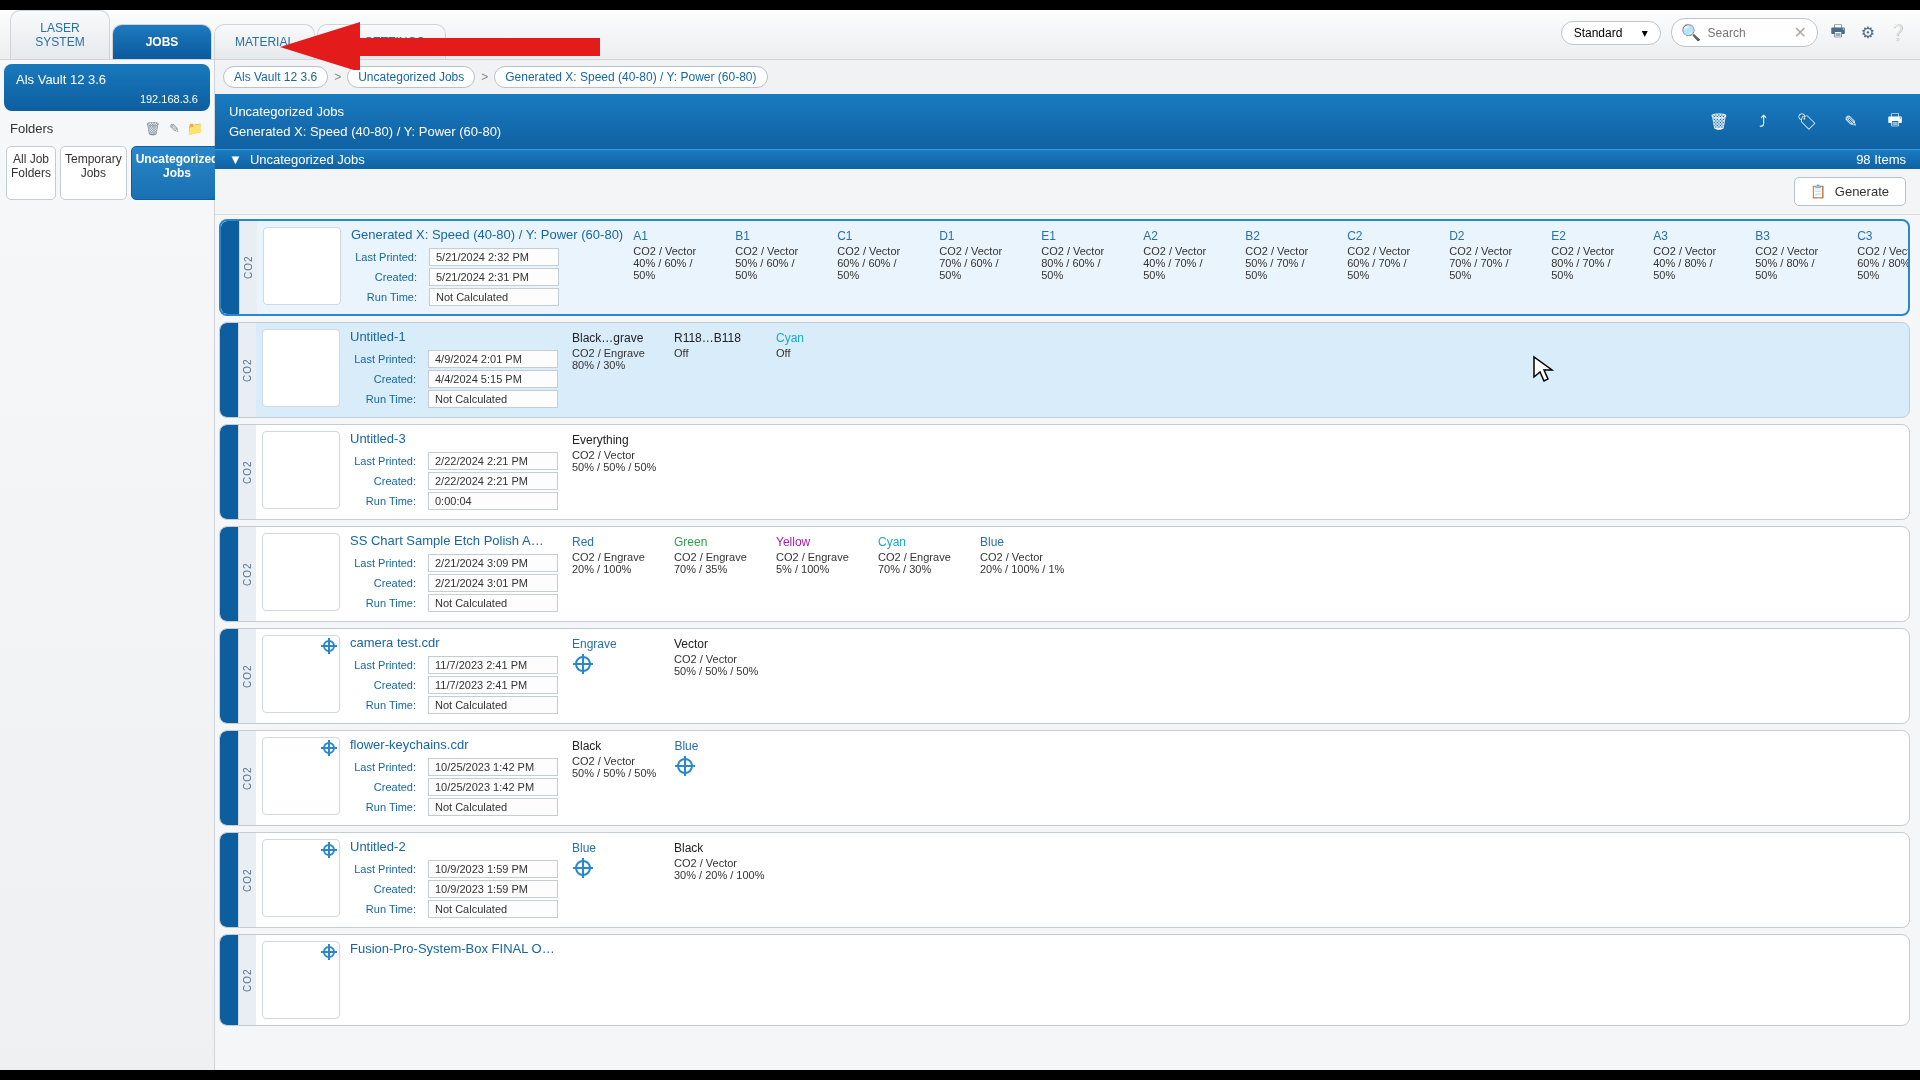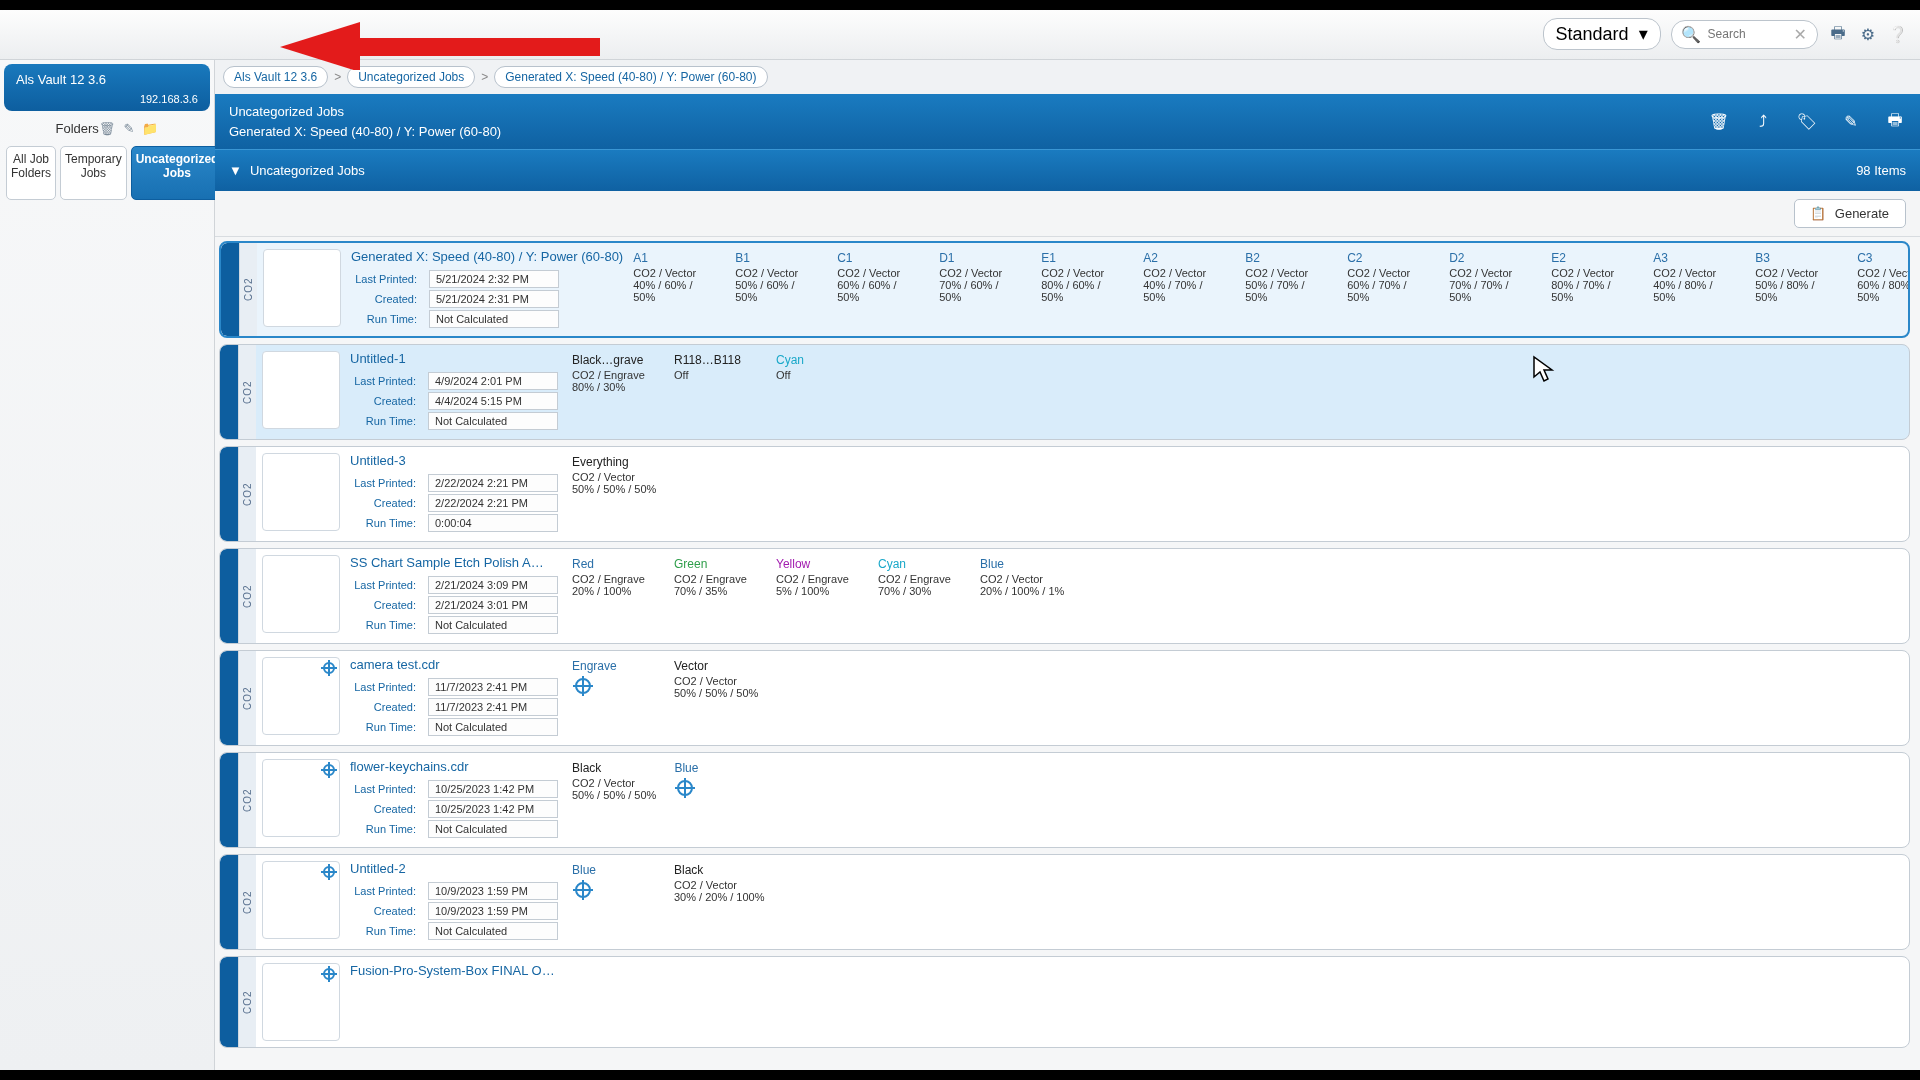--- a/index.html
+++ b/index.html
@@ -11,21 +11,21 @@
 
 .app { position: absolute; top: 10px; left: 0; right: 0; bottom: 10px; display: flex; flex-direction: column; }
 
 
 .topbar { height: 50px; background: linear-gradient(#fdfdfd, #eceef0); display: flex; align-items: flex-end; position: relative; border-bottom: 1px solid #d0d4d8; }
 .tabs { display: flex; height: 50px; align-items: flex-end; padding-left: 10px; }
 .tab { padding: 10px 20px; font-size: 12px; color: #2a6fa8; text-align: center; background: linear-gradient(#f9fafb,#e6e9ec); border-radius: 10px 10px 0 0; margin-right: 2px; min-width: 100px; cursor: pointer; border:1px solid #d0d4d8; border-bottom:none; }
 .tab.active { background: linear-gradient(#1e7abf, #0a5a9c); color: #fff; font-weight: bold; }
 
 .top-right { position: absolute; right: 12px; top: 8px; display: flex; align-items: center; gap: 10px; }
-.dropdown { background:#fff; border:1px solid #bcc4cc; border-radius:14px; padding:4px 12px; font-size:18px; display:flex; align-items:center; gap:10px; min-width:100px; justify-content:space-between; }
+.dropdown { background:#fff; border:1px solid #bcc4cc; border-radius:14px; padding:4px 12px; font-size:12px; display:flex; align-items:center; gap:10px; min-width:100px; justify-content:space-between; }
 .searchbox { background:#fff; border:1px solid #bcc4cc; border-radius:14px; padding:4px 10px; display:flex; align-items:center; gap:6px; min-width:130px; }
 .searchbox input { border:none; outline:none; font-size:12px; width:80px; }
 .top-icons { display:flex; gap:10px; color:#4a6b89; }
 .top-icon { width:20px; height:20px; display:flex; align-items:center; justify-content:center; cursor:pointer; }
 
 
 .red-arrow { position:absolute; top:10px; left:280px; z-index:50; pointer-events:none; }
 
 
 .main { flex:1; display:flex; background:#f5f6f7; overflow:hidden; }
@@ -33,38 +33,38 @@
 
 .sidebar { width: 215px; background: linear-gradient(#f7f8f9,#eef0f2); border-right:1px solid #d0d4d8; display:flex; flex-direction:column; padding:4px; gap:6px; }
 .device-card { background: linear-gradient(#1979bd,#0d5e9f); border-radius:8px; padding:4px; }
 .device-name { color:#fff; font-size:13px; padding:4px 8px; }
 .device-img { background:#fff; border-radius:4px; height:110px; margin:4px; display:flex; align-items:center; justify-content:center; position:relative; }
 .device-img .placeholder { width:130px; height:70px; background:linear-gradient(#e8eef4,#c9d6e2); border-radius:6px; border:2px solid #b0c2d4; }
 .device-watt { position:absolute; bottom:8px; left:10px; background:#fff; border:2px solid #1979bd; border-radius:14px; padding:3px 14px; font-size:12px; color:#0d5e9f; font-weight:bold; }
 .device-cam { position:absolute; bottom:8px; right:10px; width:22px; height:22px; background:#fff; border:2px solid #1979bd; border-radius:50%; display:flex; align-items:center; justify-content:center; }
 .device-ip { color:#fff; text-align:right; font-size:11px; padding:2px 8px; }
 
-.folders-hdr { display:flex; justify-content:center; align-items:center; padding:4px 6px; font-size:13px; color:#333; }
+.folders-hdr { display:flex; justify-content:space-between; align-items:center; padding:4px 6px; font-size:13px; color:#333; }
 .folders-hdr .ficons { display:flex; gap:8px; color:#7a8a99; }
 .folder-list { display:flex; flex-direction:row; gap:4px; padding:0 2px; }
 .folder-btn { background:#fff; border:1px solid #c4ccd4; border-radius:5px; padding:5px 4px; font-size:12px; text-align:center; color:#333; cursor:pointer; }
 .folder-btn.active { background: linear-gradient(#2a87c9,#1870b2); color:#fff; font-weight:bold; border-color:#0d5e9f; }
 
 
 .content { flex:1; display:flex; flex-direction:column; overflow:hidden; }
 .breadcrumb-row { background:#f0f2f4; padding:6px 8px; display:flex; align-items:center; gap:6px; font-size:12px; }
 .crumb { background:#fff; border:1px solid #b8c2cc; border-radius:12px; padding:3px 10px; color:#1666a3; cursor:pointer; }
 .crumb-sep { color:#888; }
 
 .header-bar { background: linear-gradient(#1a7bc0,#0f61a2); color:#fff; padding:8px 14px; display:flex; justify-content:space-between; align-items:center; }
 .header-text { font-size:13px; line-height:1.5; }
 .header-icons { display:flex; gap:22px; }
 .hicon { width:22px; height:22px; cursor:pointer; display:flex; align-items:center; justify-content:center; }
 
-.section-hdr { background: linear-gradient(#1a7bc0,#0f61a2); color:#fff; padding:13px 14px; display:flex; justify-content:space-between; align-items:center; font-size:13px; border-top:1px solid #3a96d4; }
+.section-hdr { background: linear-gradient(#1a7bc0,#0f61a2); color:#fff; padding:2px 14px; display:flex; justify-content:space-between; align-items:center; font-size:13px; border-top:1px solid #3a96d4; }
 .section-hdr .caret { margin-right:8px; }
 
 .gen-row { background:#f4f5f6; padding:8px 14px; display:flex; justify-content:flex-end; border-bottom:1px solid #d8dce0; }
 .gen-btn { background:#fff; border:1px solid #b8c2cc; border-radius:5px; padding:6px 16px; font-size:13px; color:#333; display:flex; align-items:center; gap:8px; cursor:pointer; }
 
 .job-list { flex:1; overflow-y:auto; padding:4px 10px 4px 4px; }
 .job-card { background:#fff; border:1px solid #c4ccd4; border-radius:8px; margin-bottom:6px; display:flex; min-height:96px; overflow:hidden; }
 .job-card.selected { border:2px solid #2a87c9; background:#eaf4fc; }
 .job-card.hover { background:#d9ecfa; }
 .job-left { display:flex; }
@@ -94,20 +94,26 @@
 .cursor { position:absolute; z-index:60; pointer-events:none; }
 </style>
 </head>
 <body>
 
 <div class="letterbox-top"></div>
 <div class="letterbox-bottom"></div>
 
 <div class="app">
   <div class="topbar">
+    <div class="tabs" id="tabs">
+        <div class="tab">LASER<br>SYSTEM</div>
+        <div class="tab active">JOBS</div>
+        <div class="tab">MATERIAL</div>
+        <div class="tab">JOB SETTINGS</div>
+      </div>
     <div class="top-right">
       <div class="dropdown">
         <span>Standard</span>
           <span>▾</span>
       </div>
       <div class="searchbox">
         <span>🔍</span>
         <input placeholder="Search" style="">
         <span style="color:#aaa">✕</span>
       </div>

